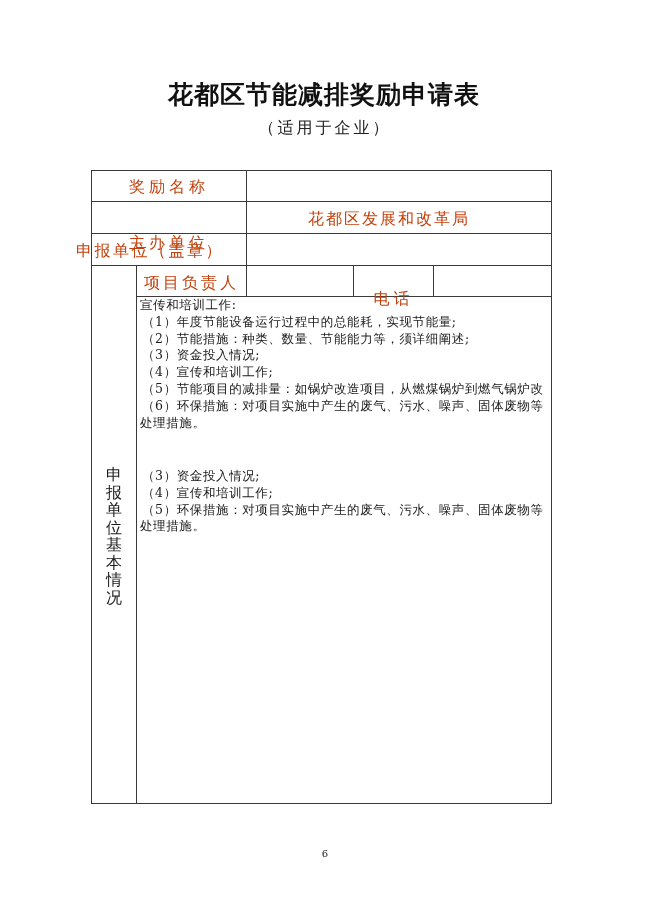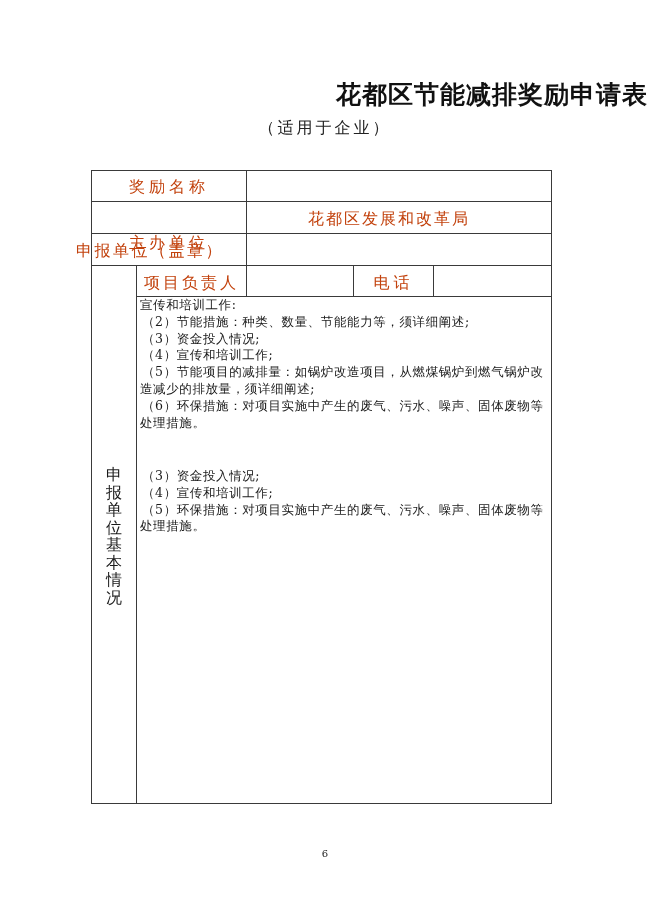--- a/index.html
+++ b/index.html
@@ -13,21 +13,21 @@
       position: relative;
       overflow: hidden;
       font-family: "DejaVu Serif", "Liberation Serif", serif;
       color: #1a1a1a;
     }
     .title {
       position: absolute;
       left: 0;
       width: 648px;
       top: 78px;
-      text-align: right;
+      text-align: center;
       font-family: "DejaVu Sans", "Liberation Sans", sans-serif;
       font-weight: bold;
       font-size: 25px;
       letter-spacing: 1px;
       color: #111;
     }
     .subtitle {
       position: absolute;
       left: 0;
       width: 650px;
@@ -137,43 +137,43 @@
 
     <div class="cell-text" style="left:76px; top:241px; letter-spacing:2.5px;">申报单位（盖章）</div>
     <div class="field" style="left:247px; top:234px; width:304px; height:31px;">
       <span></span>
     </div>
 
     <div class="cell-text center" style="left:137px; width:109px; top:273px; letter-spacing:3px;">项目负责人</div>
     <div class="field" style="left:247px; top:266px; width:106px; height:30px;">
       <span></span>
     </div>
-    <div class="cell-text center" style="left:354px; width:79px; top:273px;text-align:center;">电话</div>
+    <div class="cell-text center" style="left:354px; width:79px; top:289px;text-align:center;">电话</div>
     <div class="field" style="left:434px; top:266px; width:117px; height:30px;">
       <span></span>
     </div>
 
     <div class="vertical-label">
       <span>申</span>
       <span>报</span>
       <span>单</span>
       <span>位</span>
       <span>基</span>
       <span>本</span>
       <span>情</span>
       <span>况</span>
     </div>
 
     <div class="content" style="top:297px;">
       <span class="hd">宣传和培训工作:</span>
+      <span class="item">（1）年度节能设备运行过程中的总能耗，实现节能量;</span>
       <span class="item">（2）节能措施：种类、数量、节能能力等，须详细阐述;</span>
       <span class="item">（3）资金投入情况;</span>
       <span class="item">（4）宣传和培训工作;</span>
       <span class="item">（5）节能项目的减排量：如锅炉改造项目，从燃煤锅炉到燃气锅炉改</span>
-      <span class="cont">造减少的排放量，须详细阐述;</span>
       <span class="item">（6）环保措施：对项目实施中产生的废气、污水、噪声、固体废物等</span>
       <span class="cont">处理措施。</span>
     </div>
 
     <div class="content" style="top:468px;">
       <span class="item">（3）资金投入情况;</span>
       <span class="item">（4）宣传和培训工作;</span>
       <span class="item">（5）环保措施：对项目实施中产生的废气、污水、噪声、固体废物等</span>
       <span class="cont">处理措施。</span>
     </div>

